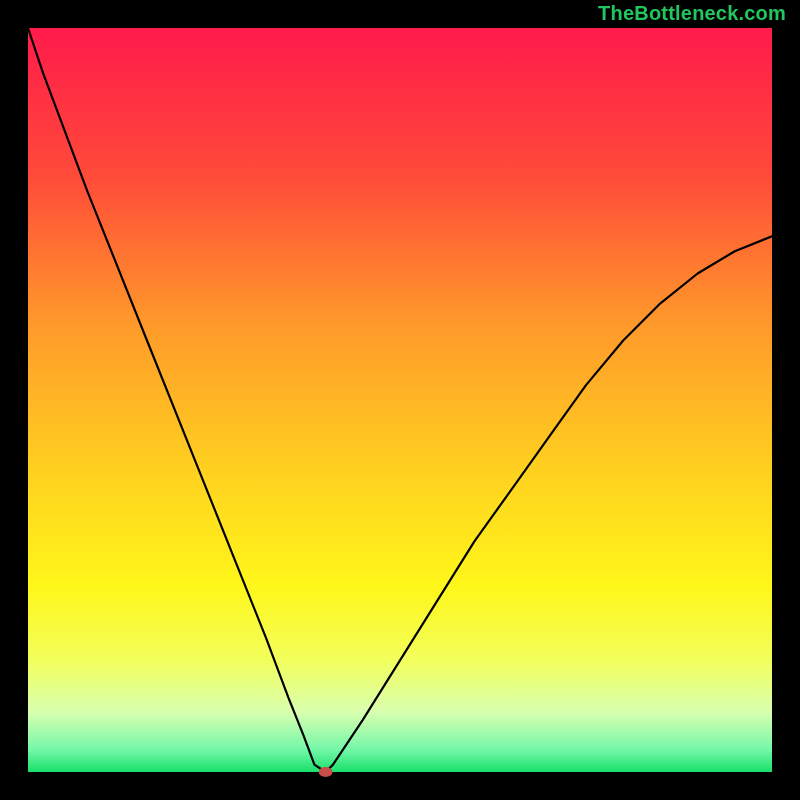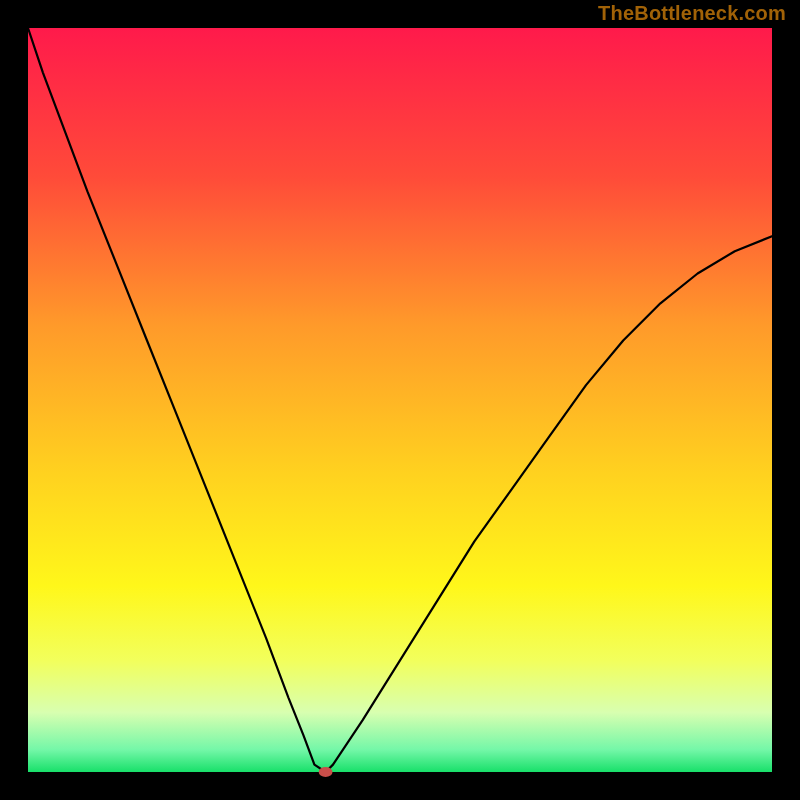--- a/index.html
+++ b/index.html
@@ -15,21 +15,21 @@
     position: absolute;
     left: 0; top: 0;
     width: 800px;
     height: 800px;
     background: #000;
   }
   .watermark {
     position: absolute;
     top: 2px;
     right: 14px;
-    color: #a16207;
+    color: #22c55e;
     font-size: 20px;
     font-weight: 600;
     letter-spacing: 0.2px;
     z-index: 5;
     user-select: none;
   }
   svg {
     position: absolute;
     left: 0; top: 0;
   }

